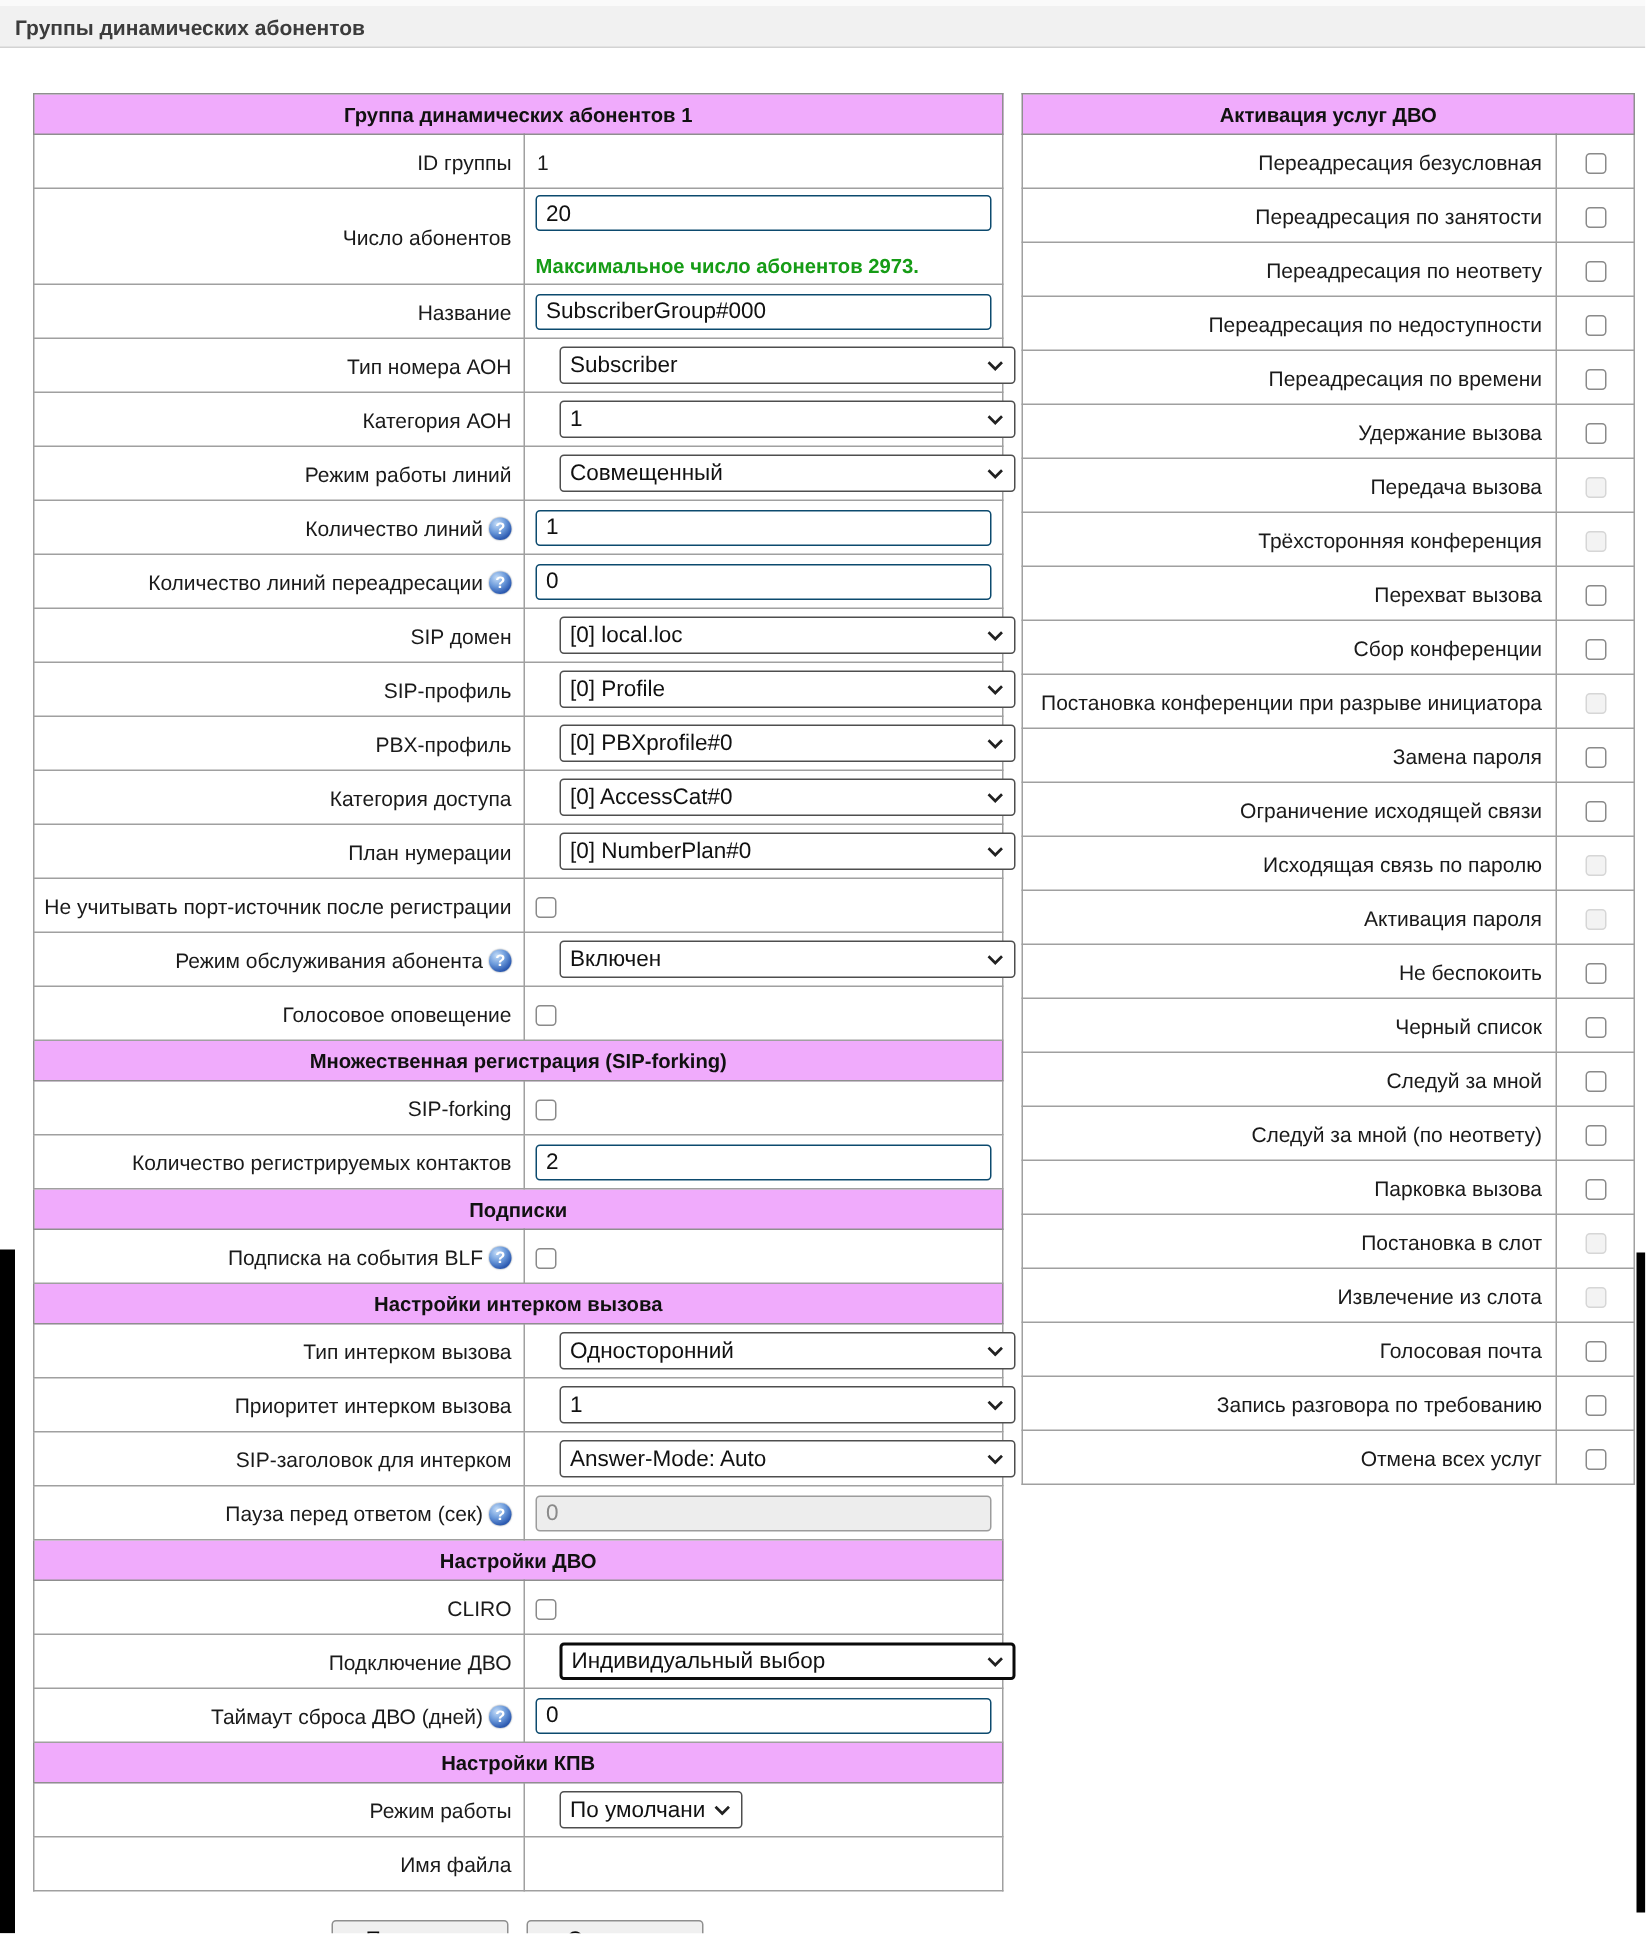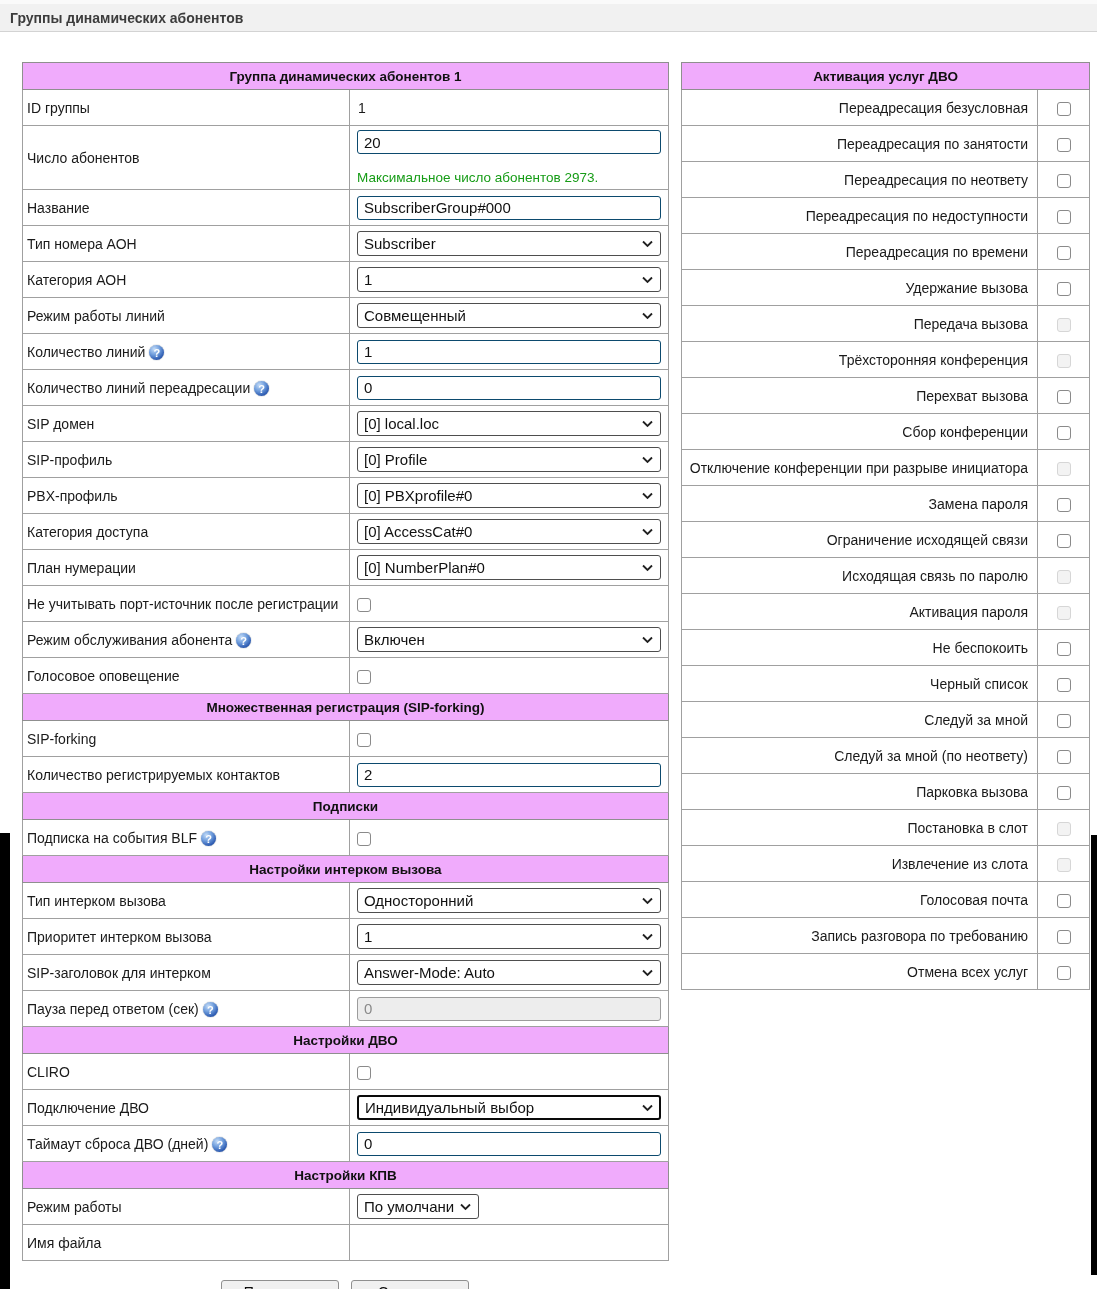--- a/index.html
+++ b/index.html
@@ -13,50 +13,50 @@
   .pagebar .t { font-size:14px; font-weight:bold; color:#3c3c3c; }
 
   
   .left-col { position:absolute; left:22px; top:62px; width:646px; }
   .right-col { position:absolute; left:681px; top:62px; width:408px; }
 
   table.grid { border-collapse:collapse; table-layout:fixed; width:100%; background:#fff; }
   table.grid td, table.grid th { border:1px solid #a0a0a0; font-size:14px; }
   table.grid th.title, table.grid td.section { background:#f0abfc; text-align:center;
     font-weight:bold; height:27px; font-size:13.5px; color:#111; border:1px solid #8f8f8f; }
-  td.lbl { padding:4px 8px 3px 4px; height:36px; vertical-align:middle; background:#fff; }
+  td.lbl { text-align:right; padding:4px 8px 3px 4px; height:36px; vertical-align:middle; background:#fff; }
   td.val { padding:4px 7px; vertical-align:middle; background:#fff; }
   td.lbl .lt { vertical-align:middle; }
 
   
   .help { display:inline-flex; width:15px; height:15px; border-radius:50%;
     background:radial-gradient(circle at 35% 28%, #c3dcf8 0%, #6d9bdb 40%, #2e5cb2 72%, #1c3f8e 100%);
     color:#fff; font-size:11px; font-weight:bold; align-items:center; justify-content:center;
     vertical-align:middle; margin-left:4px; box-shadow:0 0 1px #456; cursor:pointer; }
 
   
   input.txt { width:100%; height:24px; border:1px solid #0c4a6e; border-radius:3px;
     padding:1px 6px; font:15px "Liberation Sans", sans-serif; color:#111; background:#fff; }
   input.txt:disabled { background:#ededed; color:#8a8a8a; border-color:#9c9c9c; }
 
   
-  .sel { position:relative; width:100%; }
+  .sel { position:relative; width:100%;margin-left:16px; }
   .sel.narrow { width:122px; }
   .sel select { width:100%; height:25px; border:1px solid #4e4e4e; border-radius:3px;
     background:#fff; padding:1px 24px 1px 6px; font:15px "Liberation Sans", sans-serif;
     color:#111; appearance:none; -webkit-appearance:none; }
   .sel select.focused { border:2px solid #0a0a0a; }
   .sel .chev { position:absolute; right:8px; top:50%; transform:translateY(-50%); pointer-events:none; }
 
   
   input.cb { appearance:none; -webkit-appearance:none; width:14px; height:14px;
     border:1.5px solid #8a8a8a; border-radius:3px; background:#fff; vertical-align:middle; cursor:pointer; }
   input.cb:disabled { background:#f3f3f3; border-color:#d6d6d6; cursor:default; }
 
-  .note { color:#169c16; font-size:13.5px; margin-top:16px; }
+  .note { color:#169c16; font-size:13.5px; margin-top:16px;font-weight:bold; }
 
   
   td.svc-lbl { text-align:right; padding:4px 9px 4px 4px; height:36px; vertical-align:middle; }
   td.svc-cb { text-align:center; vertical-align:middle; }
 
   
   .btnrow { margin-top:19px; display:flex; justify-content:center; gap:12px; }
   button.btn { min-width:118px; height:24px; background:#f0f0f0; border:1px solid #8f8f8f;
     border-radius:3px; font:14px "Liberation Sans", sans-serif; color:#0b0b0b; cursor:pointer; }
 
@@ -358,21 +358,21 @@
           </tr>
       <tr>
             <td class="svc-lbl"><span>Перехват вызова</span></td>
             <td class="svc-cb"><input type="checkbox" class="cb" style=""></td>
           </tr>
       <tr>
             <td class="svc-lbl"><span>Сбор конференции</span></td>
             <td class="svc-cb"><input type="checkbox" class="cb" style=""></td>
           </tr>
       <tr>
-            <td class="svc-lbl"><span>Отключение конференции при разрыве инициатора</span></td>
+            <td class="svc-lbl"><span>Постановка конференции при разрыве инициатора</span></td>
             <td class="svc-cb"><input type="checkbox" class="cb" disabled="disabled" style=""></td>
           </tr>
       <tr>
             <td class="svc-lbl"><span>Замена пароля</span></td>
             <td class="svc-cb"><input type="checkbox" class="cb" style=""></td>
           </tr>
       <tr>
             <td class="svc-lbl"><span>Ограничение исходящей связи</span></td>
             <td class="svc-cb"><input type="checkbox" class="cb" style=""></td>
           </tr>

